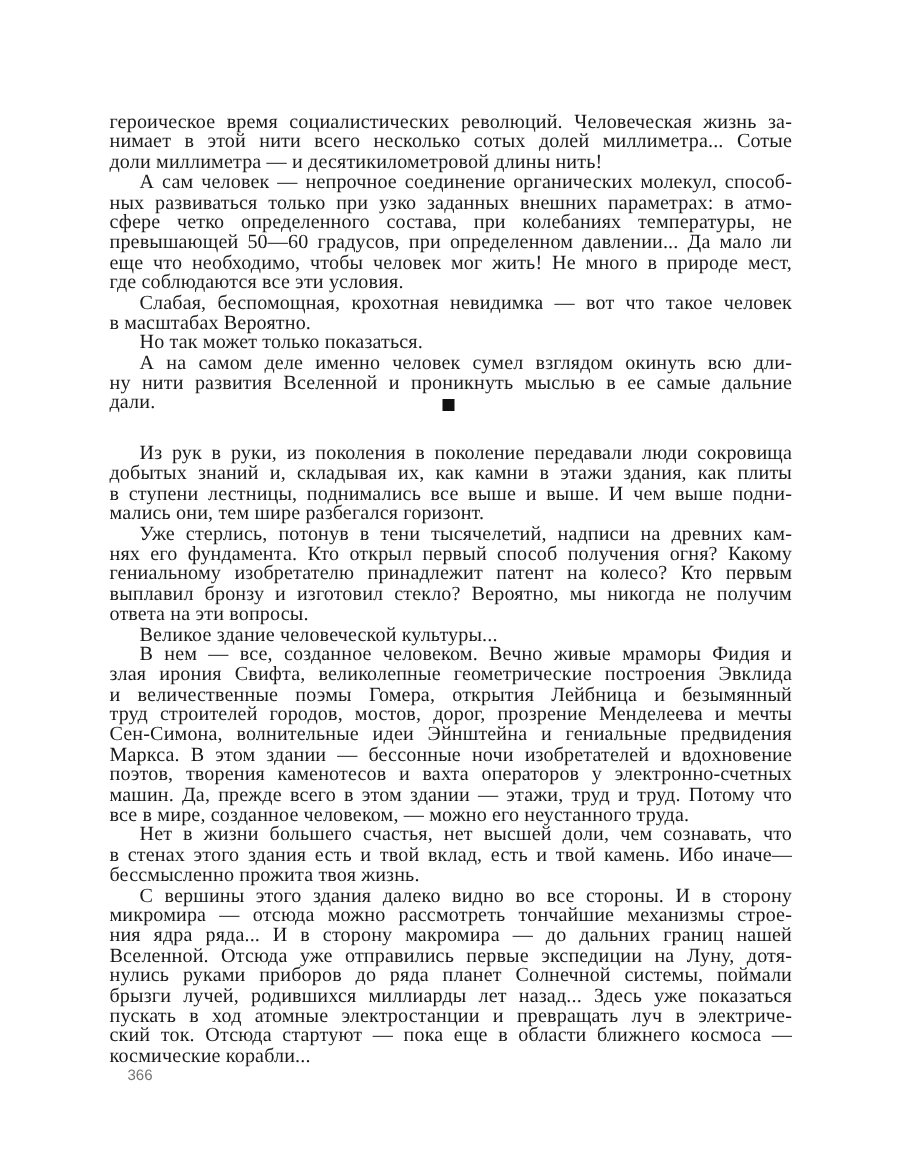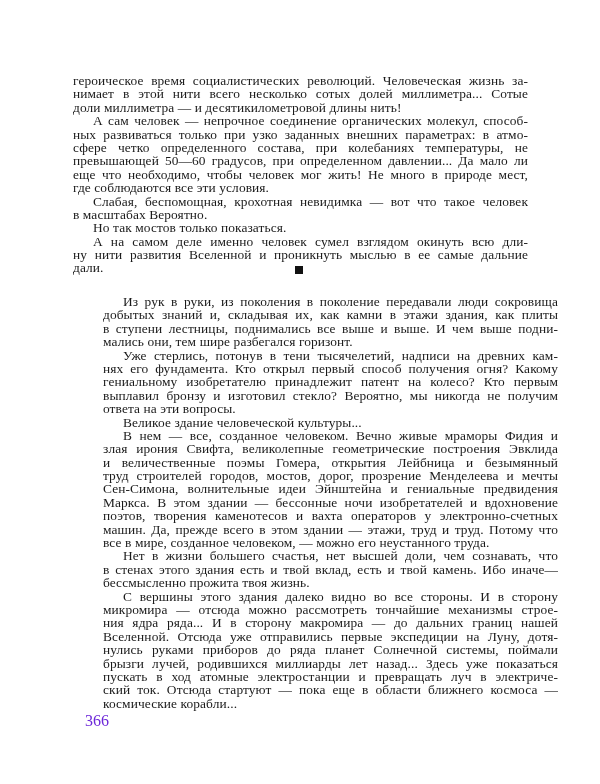--- a/index.html
+++ b/index.html
@@ -14,48 +14,48 @@
     font-size: 13.4px; letter-spacing: 0.1px;
   }
   .line {
     height: 13.4px; line-height: 13.4px; white-space: nowrap;
     text-align: justify; text-align-last: justify; display: block;
     overflow: visible;
   }
   .line.last { text-align-last: left; }
   .line.indent { padding-left: 20px; }
   #sec1 { top: 74px; }
-  #sec2 { top: 295px; margin-left: 30px; }
+  #sec2 { top: 295px; }
   .line { white-space: normal; }
   .separator {
     position: absolute; left: 295px; top: 266px; width: 8px; height: 8px;
     background: #111111;
   }
   .page-number {
-    position: absolute; left: 85px; top: 712px; font-size: 16px;
-    font-family: Liberation Serif, serif; color: #6d28d9;
+    position: absolute; left: 85px; top: 712px; font-size: 10px;
+    font-family: Liberation Sans, sans-serif; color: #737373;
   }
 </style>
 </head>
 <body>
 
 <div class="page">
   <div class="block" id="sec1">
       <div class="line">героическое время социалистических революций. Человеческая жизнь за-</div>
       <div class="line">нимает в этой нити всего несколько сотых долей миллиметра...  Сотые</div>
       <div class="line last">доли миллиметра — и десятикилометровой длины нить!</div>
       <div class="line indent">А сам человек — непрочное соединение органических молекул, способ-</div>
       <div class="line">ных развиваться только при узко заданных внешних параметрах: в атмо-</div>
       <div class="line">сфере четко определенного состава, при колебаниях  температуры, не</div>
       <div class="line">превышающей 50—60 градусов, при определенном давлении... Да мало ли</div>
       <div class="line">еще что необходимо, чтобы человек мог жить! Не много в природе мест,</div>
       <div class="line last">где соблюдаются все эти условия.</div>
       <div class="line indent">Слабая, беспомощная, крохотная невидимка — вот что такое человек</div>
       <div class="line last">в масштабах Вероятно.</div>
-      <div class="line indent last">Но так мостов только показаться.</div>
+      <div class="line indent last">Но так может только показаться.</div>
       <div class="line indent">А на самом деле именно человек сумел взглядом окинуть всю дли-</div>
       <div class="line">ну нити развития Вселенной и проникнуть мыслью в ее самые дальние</div>
       <div class="line last">дали.</div>
     </div>
   <div class="separator"></div>
   <div class="block" id="sec2">
       <div class="line indent">Из рук в руки, из поколения в поколение передавали люди сокровища</div>
       <div class="line">добытых знаний и, складывая их, как камни в этажи здания, как плиты</div>
       <div class="line">в ступени лестницы, поднимались все выше и выше. И чем выше подни-</div>
       <div class="line last">мались они, тем шире разбегался горизонт.</div>

